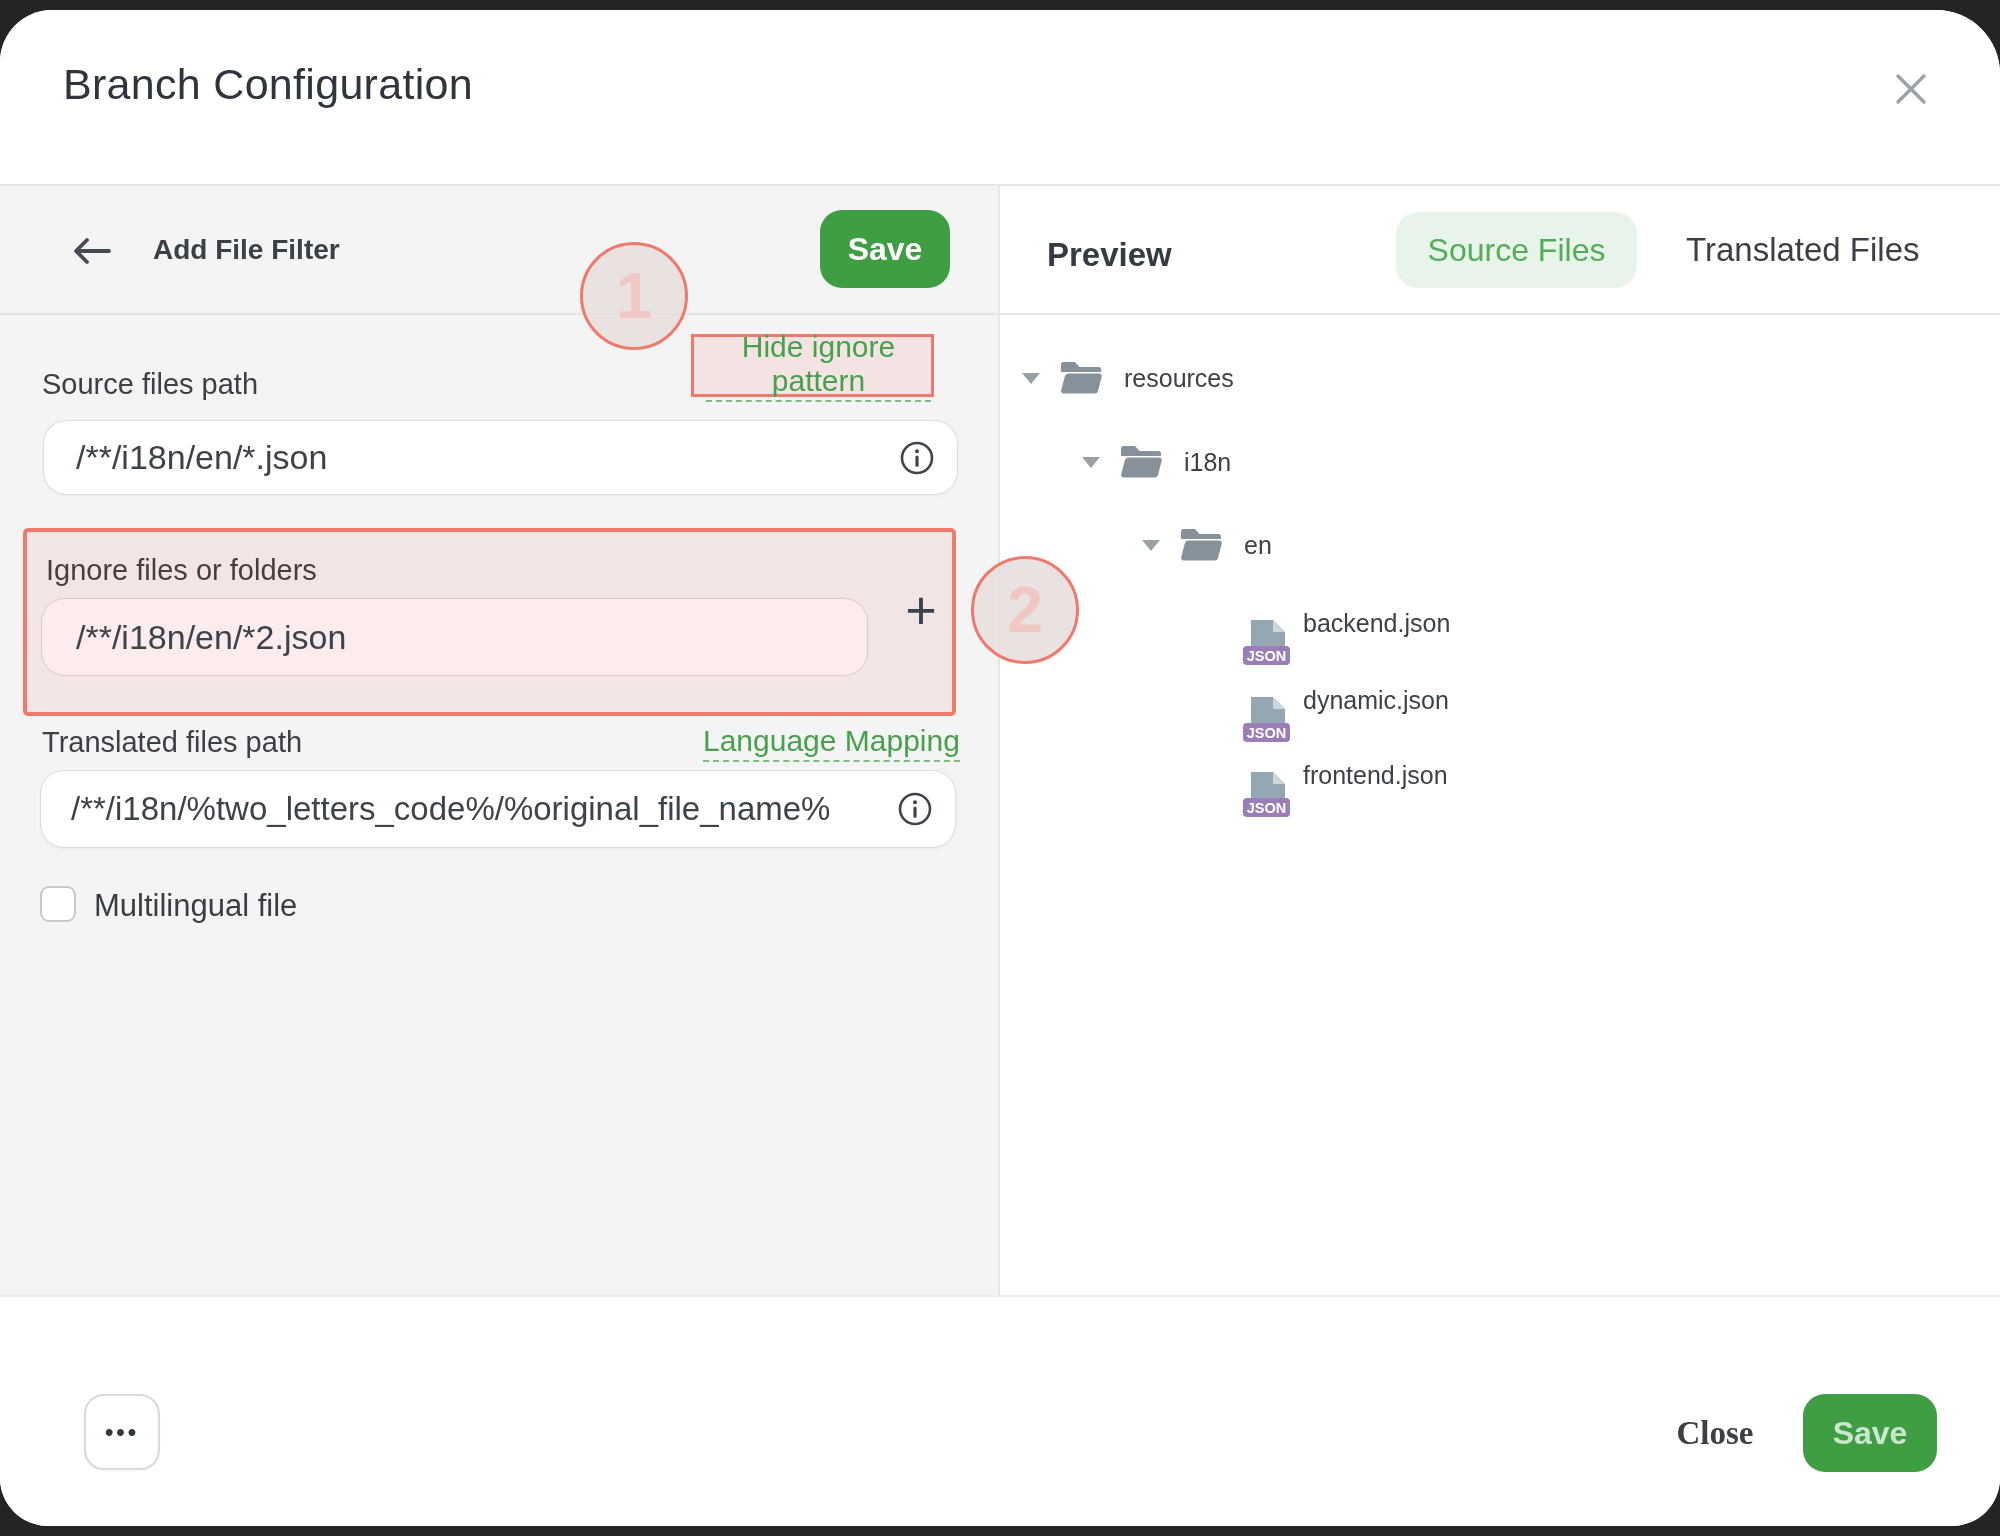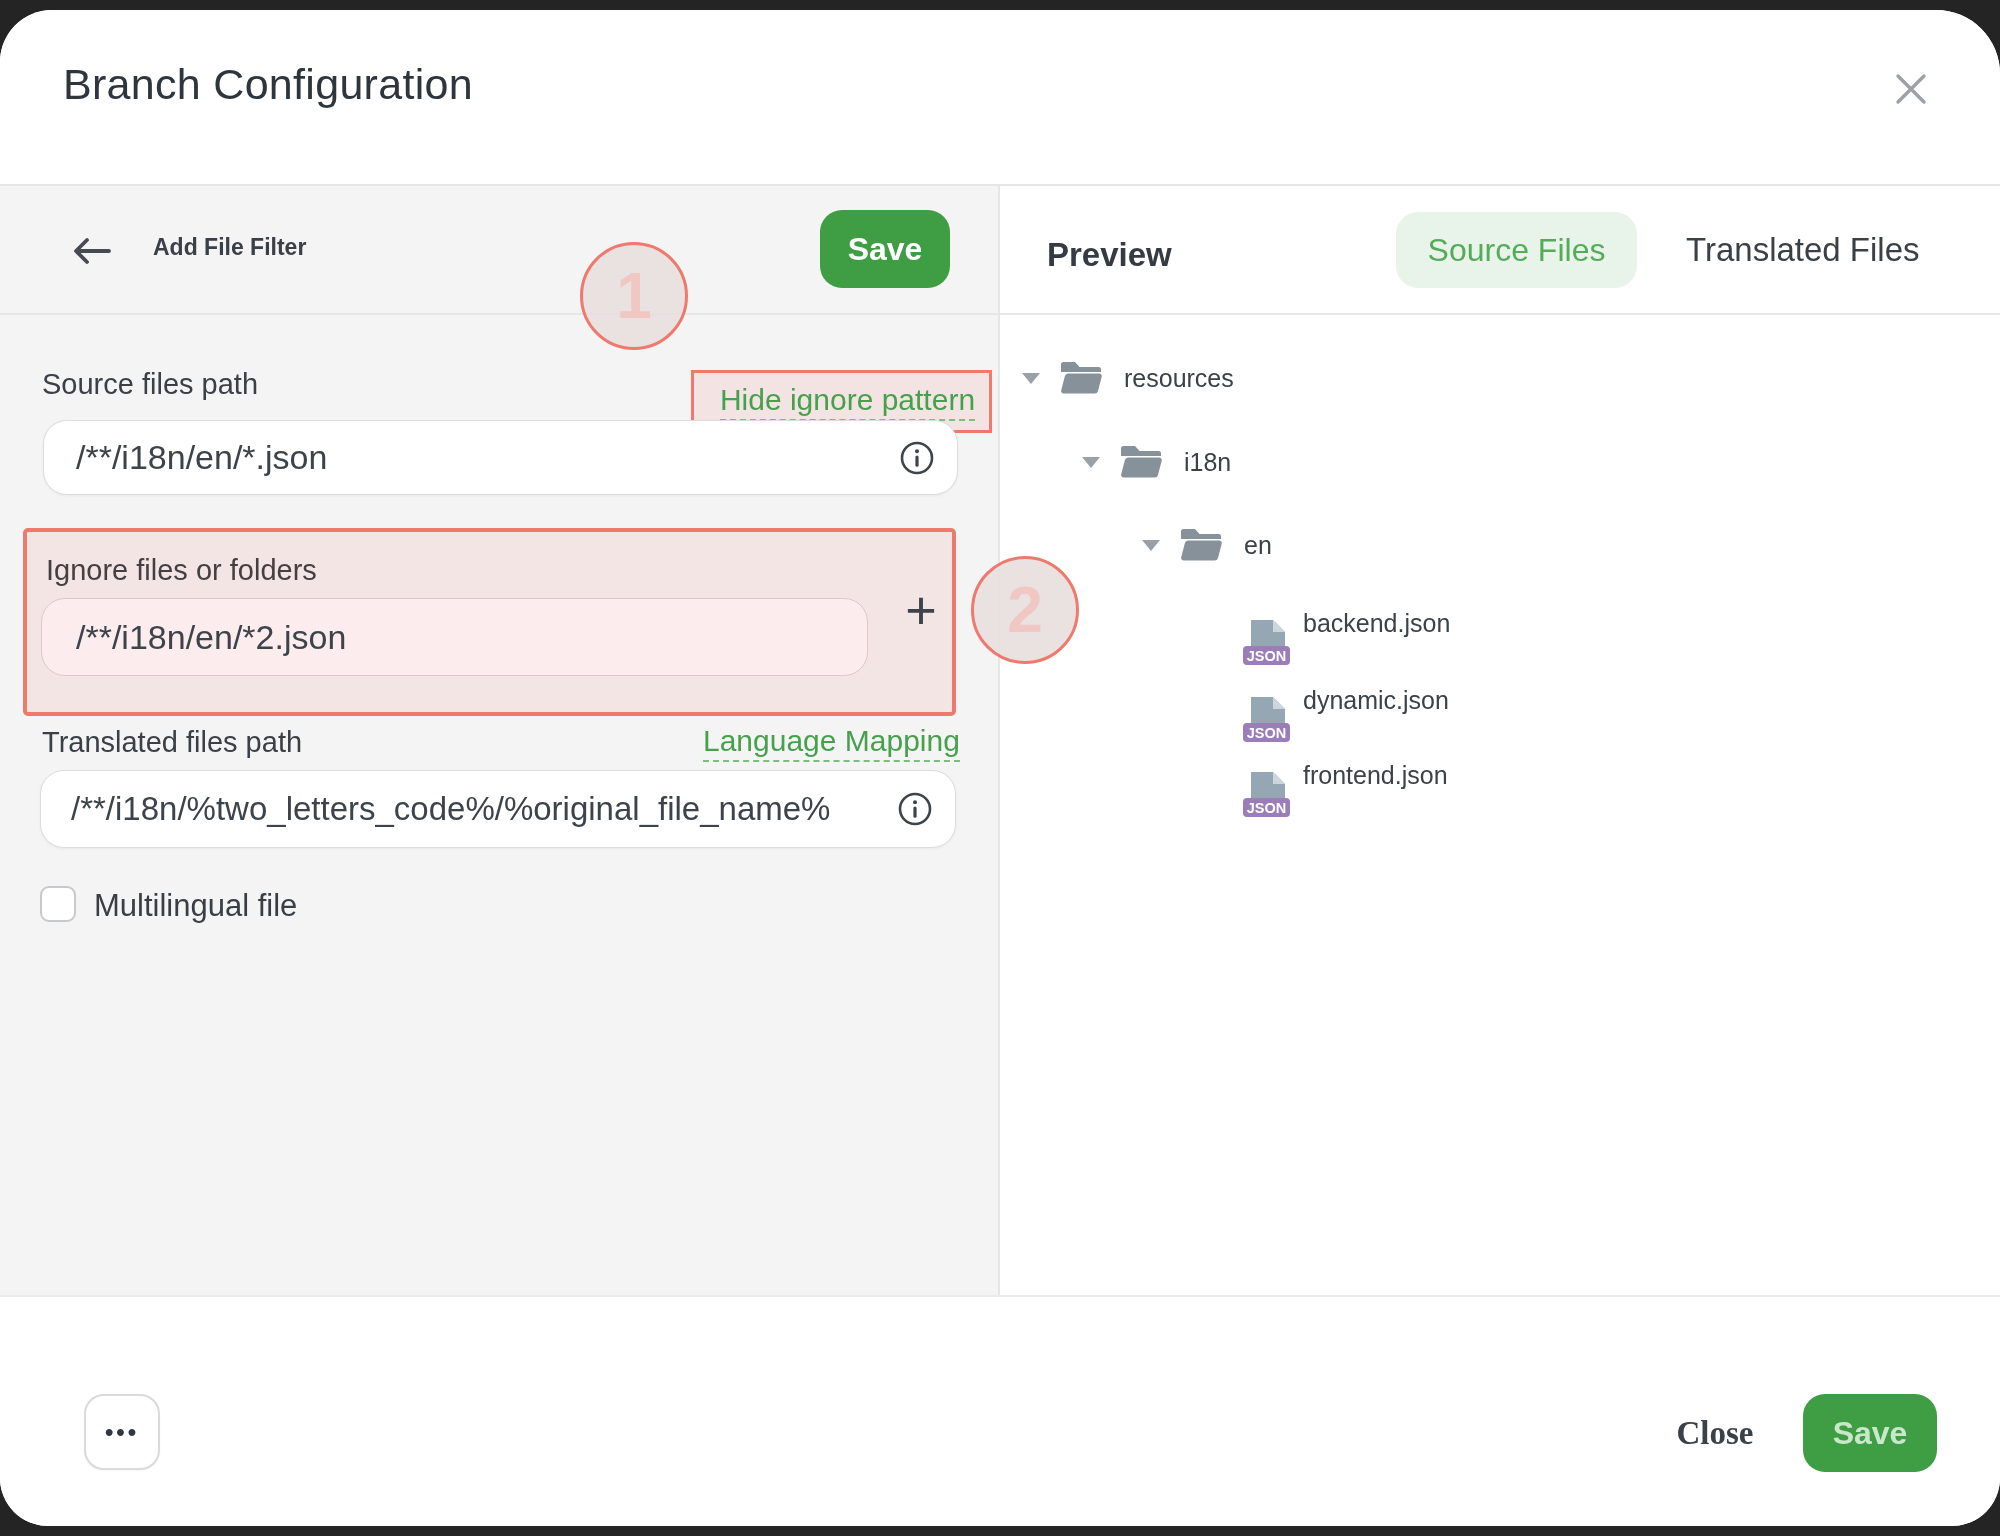--- a/index.html
+++ b/index.html
@@ -28,21 +28,21 @@
     background:none;border:none;cursor:pointer;}
   .hr1{position:absolute;left:0;right:0;top:174px;height:2px;background:var(--line);}
   .hr2{position:absolute;left:0;right:0;top:303px;height:2px;background:var(--line);z-index:2;}
   .vdiv{position:absolute;left:998px;top:176px;width:2px;height:1109px;background:var(--line);z-index:2;}
   .footer-line{position:absolute;left:0;right:0;top:1285px;height:2px;background:#ececee;z-index:2;}
 
   
   .subheader-left{position:absolute;left:0;top:176px;width:998px;height:127px;background:var(--panel-gray);}
   .subheader-right{position:absolute;left:1000px;top:176px;right:0;height:127px;background:#fff;}
   .back-btn{position:absolute;left:70px;top:225px;width:42px;height:32px;background:none;border:none;cursor:pointer;}
-  .subhead-title{position:absolute;left:153px;top:224px;font-size:23px;font-weight:600;color:#3a4047;}
+  .subhead-title{position:absolute;left:153px;top:224px;font-size:28px;font-weight:600;color:#3a4047;}
   .btn-green{display:flex;align-items:center;justify-content:center;
     background:var(--accent-green);border:none;border-radius:22px;cursor:pointer;
     font-family:"Liberation Sans",sans-serif;}
   .save-top{position:absolute;left:820px;top:200px;width:130px;height:78px;}
   .save-top span{color:#fff;font-size:32px;font-weight:600;}
   .preview-title{position:absolute;left:1047px;top:226px;font-size:33px;font-weight:700;color:#353b42;}
   .tab-pill{position:absolute;left:1396px;top:202px;width:241px;height:76px;border-radius:22px;
     background:var(--tab-green-bg);display:flex;align-items:center;justify-content:center;
     border:none;cursor:pointer;}
   .tab-pill span{color:var(--tab-green-text);font-size:32px;}
@@ -51,21 +51,21 @@
   .tab-plain span{color:#3a4046;font-size:33px;}
 
   
   .left-panel{position:absolute;left:0;top:305px;width:998px;height:980px;background:var(--panel-gray);}
   .right-panel{position:absolute;left:1000px;top:305px;right:0;height:980px;background:#fff;}
 
   .field-label{position:absolute;font-size:29px;font-weight:500;color:#3a4046;}
   .lbl-source{left:42px;top:358px;}
   .lbl-translated{left:42px;top:716px;}
 
-  .hide-box{position:absolute;left:691px;top:360px;width:301px;height:63px;
+  .hide-box{position:absolute;left:691px;top:324px;width:243px;height:63px;
     border:3px solid var(--annotation-red);background:rgba(238,122,110,.13);
     display:flex;align-items:center;justify-content:center;padding-left:12px;}
   .green-link{background:none;border:none;cursor:pointer;font-size:30px;color:var(--link-green);
     font-family:"Liberation Sans",sans-serif;border-bottom:2px dashed #7dbd80;padding-bottom:2px;}
 
   .input-wrap{position:absolute;background:#fff;border:1px solid #dbdcde;border-radius:24px;
     box-shadow:0 1px 3px rgba(0,0,0,.05);}
   .input-wrap input{position:absolute;left:0;top:0;width:100%;height:100%;background:transparent;
     border:none;outline:none;font-family:"Liberation Sans",sans-serif;font-size:34px;color:#3d434a;
     padding-left:32px;padding-right:80px;}

